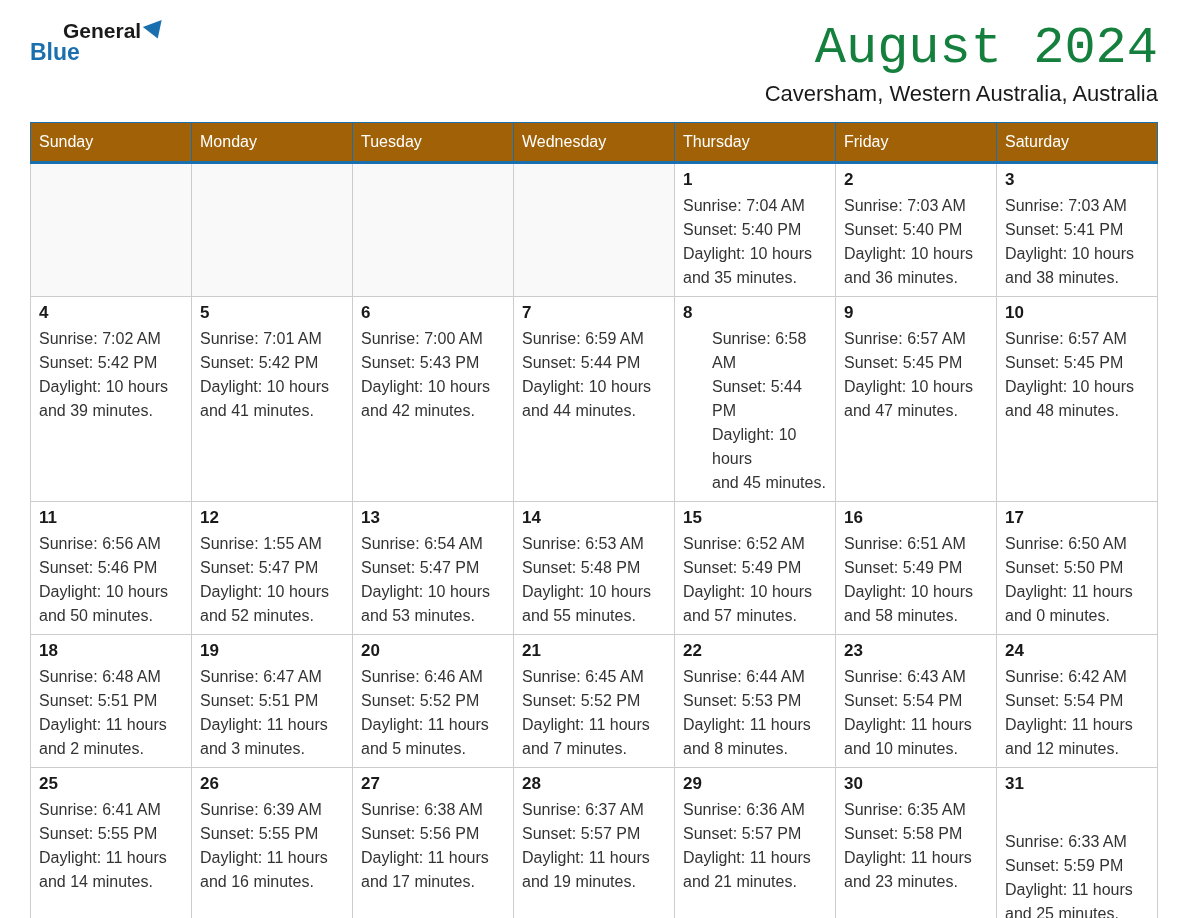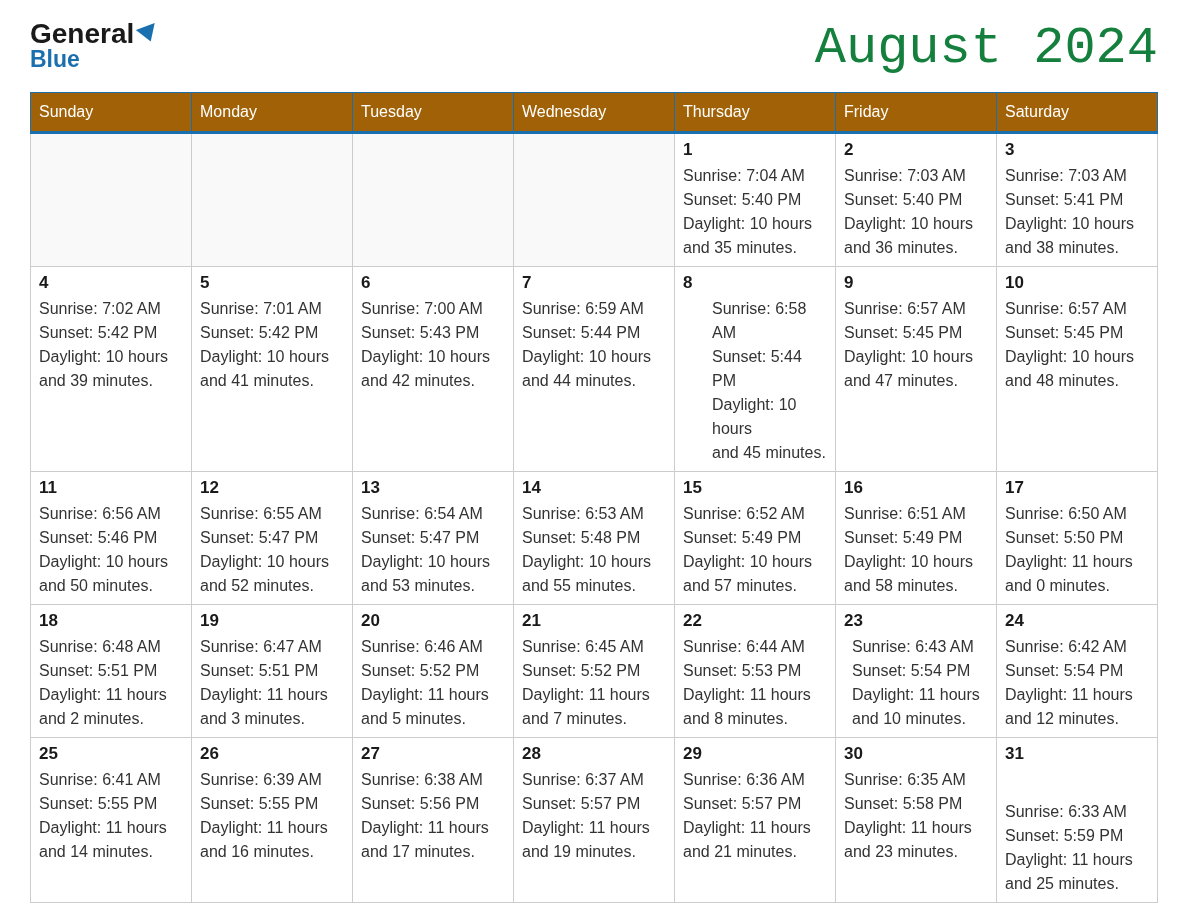--- a/index.html
+++ b/index.html
@@ -15,24 +15,25 @@
       justify-content: space-between;
       align-items: flex-start;
       margin-bottom: 10px;
     }
     .logo {
       display: flex;
       flex-direction: column;
       align-items: flex-start;
     }
     .logo-general {
-      font-size: 28px;
+      font-size: 21px;
       font-weight: bold;
       color: #1a1a1a;
       line-height: 1;
+      margin-left: 33px;
     }
     .logo-blue {
       font-size: 23px;
       font-weight: bold;
       color: #1a6faf;
       line-height: 1;
     }
     .logo-triangle {
       display: inline-block;
       width: 0;
@@ -112,20 +113,21 @@
 <div class="header-area">
   <div class="logo">
     <div class="logo-line">
       <span class="logo-general">General</span>
       <span class="logo-triangle"></span>
     </div>
     <span class="logo-blue">Blue</span>
   </div>
   <div class="title-area">
     <div class="month-title">August 2024</div>
+    <div class="location-title">Caversham, Western Australia, Australia</div>
   </div>
 </div>
 
 <table class="calendar-table">
   <thead>
     <tr>
       <th>Sunday</th>
       <th>Monday</th>
       <th>Tuesday</th>
       <th>Wednesday</th>
@@ -216,21 +218,21 @@
       <tr>
         <td class="row-top">
           <span class="day-number">11</span>
           <div class="day-info" style="white-space: pre-line;">Sunrise: 6:56 AM
 Sunset: 5:46 PM
 Daylight: 10 hours
 and 50 minutes.</div>
         </td>
         <td class="row-top">
           <span class="day-number">12</span>
-          <div class="day-info" style="white-space: pre-line;">Sunrise: 6:55 AM
+          <div class="day-info" style="white-space: pre-line;">Sunrise: 1:55 AM
 Sunset: 5:47 PM
 Daylight: 10 hours
 and 52 minutes.</div>
         </td>
         <td class="row-top">
           <span class="day-number">13</span>
           <div class="day-info" style="white-space: pre-line;">Sunrise: 6:54 AM
 Sunset: 5:47 PM
 Daylight: 10 hours
 and 53 minutes.</div>
@@ -295,21 +297,21 @@
         </td>
         <td class="row-top">
           <span class="day-number">22</span>
           <div class="day-info" style="white-space: pre-line;">Sunrise: 6:44 AM
 Sunset: 5:53 PM
 Daylight: 11 hours
 and 8 minutes.</div>
         </td>
         <td class="row-top">
           <span class="day-number">23</span>
-          <div class="day-info" style="white-space: pre-line; margin-left: 8px;">Sunrise: 6:43 AM
+          <div class="day-info" style="white-space: pre-line;">Sunrise: 6:43 AM
 Sunset: 5:54 PM
 Daylight: 11 hours
 and 10 minutes.</div>
         </td>
         <td class="row-top">
           <span class="day-number">24</span>
           <div class="day-info" style="white-space: pre-line;">Sunrise: 6:42 AM
 Sunset: 5:54 PM
 Daylight: 11 hours
 and 12 minutes.</div>

